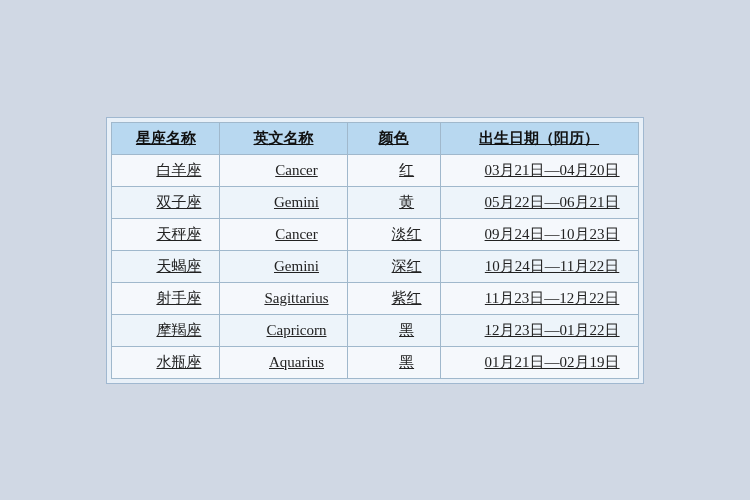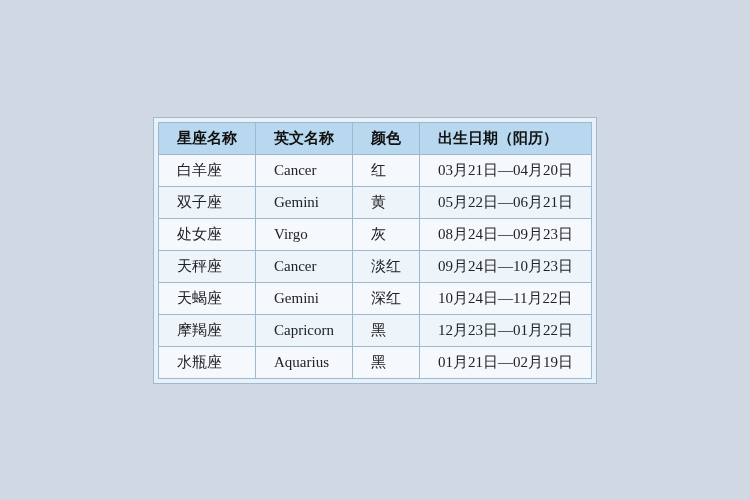--- a/index.html
+++ b/index.html
@@ -25,42 +25,44 @@
     }
 
     table {
       border-collapse: collapse;
       background-color: #f5f8fc;
     }
 
     th, td {
       border: 1px solid #a0b8cc;
       padding: 6px 18px;
-      text-align: left;
+      text-align: center;
       font-size: 15px;
       color: #222;
       white-space: nowrap;
+      text-decoration: underline;
     }
 
     thead tr th {
       background-color: #b8d8f0;
       font-weight: bold;
       color: #111;
     }
 
     tbody tr:nth-child(odd) {
       background-color: #f5f8fc;
     }
 
     tbody tr:nth-child(even) {
       background-color: #edf4fa;
     }
 
     tbody tr td {
       font-size: 15px;
+      padding-left: 44px;
     }
   </style>
 </head>
 <body>
 
 <div class="table-container">
   <table>
     <thead>
       <tr>
         <th>星座名称</th>
@@ -76,36 +78,36 @@
           <td>红</td>
           <td>03月21日—04月20日</td>
         </tr>
         <tr>
           <td>双子座</td>
           <td>Gemini</td>
           <td>黄</td>
           <td>05月22日—06月21日</td>
         </tr>
         <tr>
-          <td>处女座</td>
-          <td>Virgo</td>
-          <td>灰</td>
-          <td>08月24日—09月23日</td>
-        </tr>
-        <tr>
           <td>天秤座</td>
           <td>Cancer</td>
           <td>淡红</td>
           <td>09月24日—10月23日</td>
         </tr>
         <tr>
           <td>天蝎座</td>
           <td>Gemini</td>
           <td>深红</td>
           <td>10月24日—11月22日</td>
+        </tr>
+        <tr>
+          <td>射手座</td>
+          <td>Sagittarius</td>
+          <td>紫红</td>
+          <td>11月23日—12月22日</td>
         </tr>
         <tr>
           <td>摩羯座</td>
           <td>Capricorn</td>
           <td>黑</td>
           <td>12月23日—01月22日</td>
         </tr>
         <tr>
           <td>水瓶座</td>
           <td>Aquarius</td>

